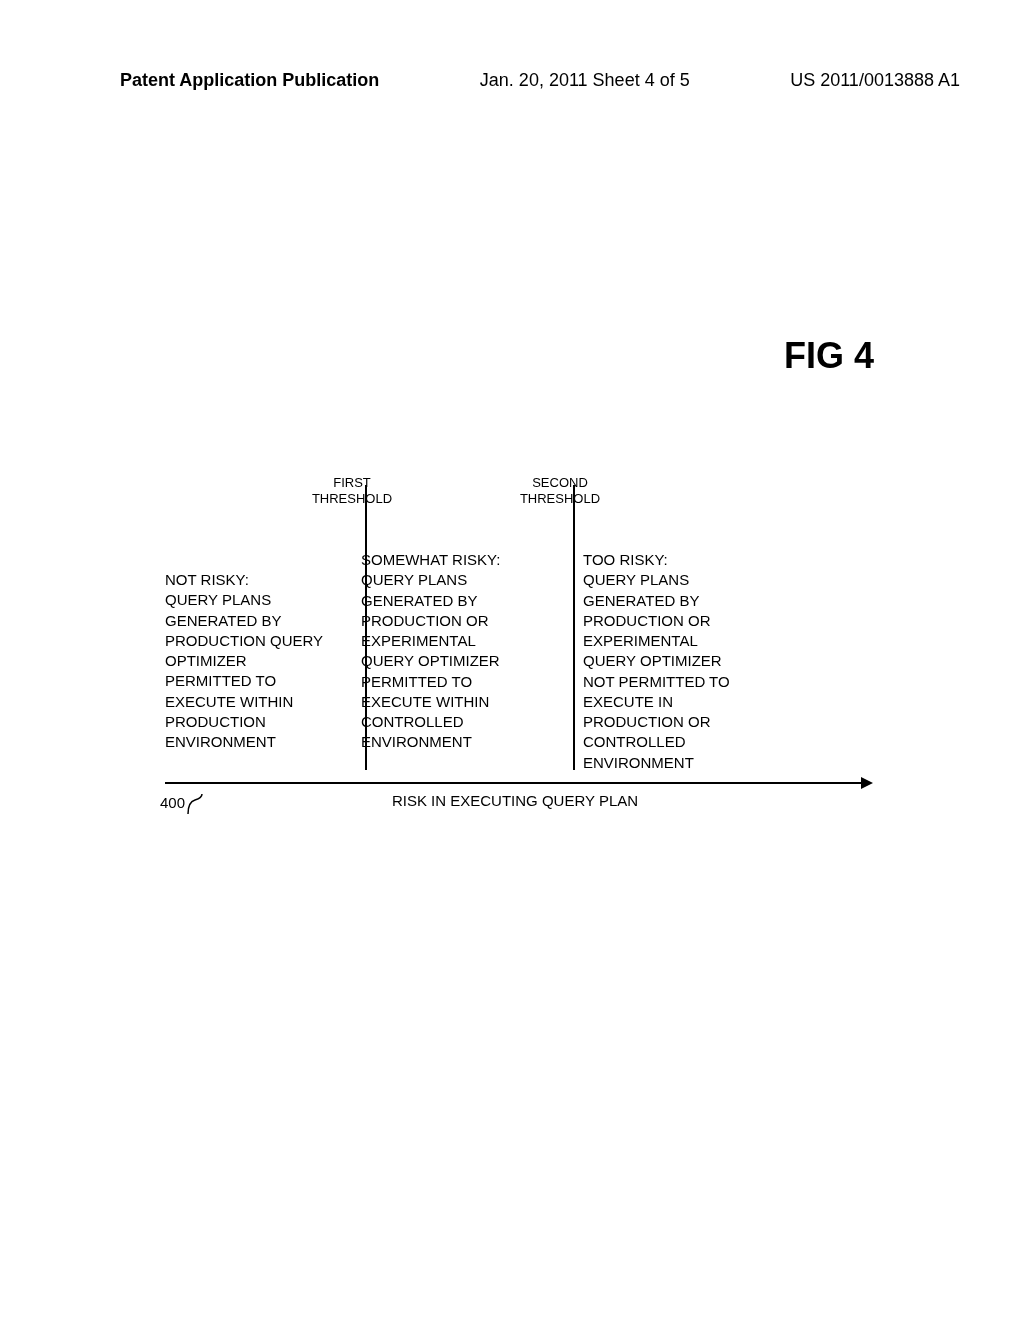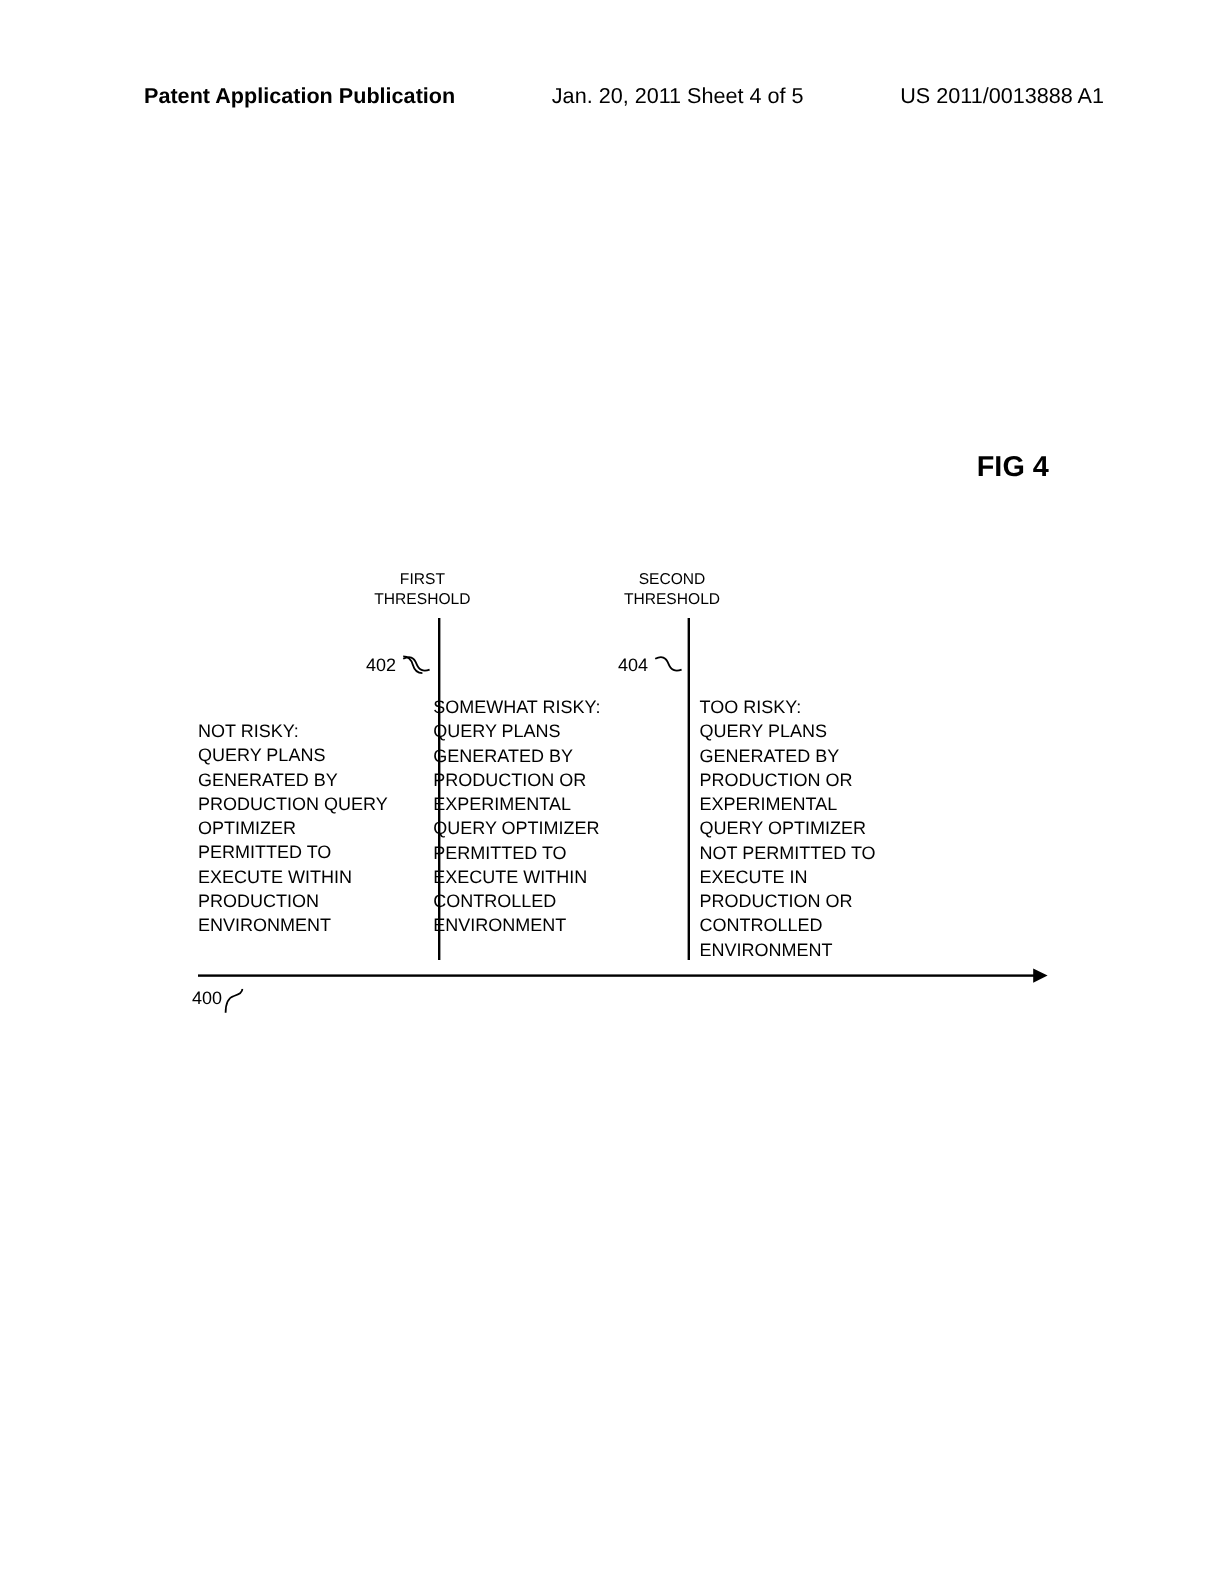--- a/index.html
+++ b/index.html
@@ -10,39 +10,38 @@
     body {
       width: 1024px;
       height: 1320px;
       background: white;
       font-family: Arial, Helvetica, sans-serif;
       position: relative;
     }
     .header {
       display: flex;
       justify-content: space-between;
-      padding: 70px 104px 0 120px;
+      padding: 70px 64px 0 120px;
       font-size: 18px;
     }
     .header-left {
       font-weight: bold;
     }
     .header-center {
       font-weight: normal;
     }
     .header-right {
       font-weight: normal;
     }
     .figure-title {
       position: absolute;
       top: 335px;
       right: 150px;
-      font-size: 24px;
+      font-size: 36px;
       font-weight: bold;
-      margin-top: 41px;
     }
     .diagram-container {
       position: absolute;
       top: 475px;
       left: 165px;
       width: 720px;
     }
     .threshold-labels {
       position: relative;
       height: 70px;
@@ -165,54 +164,36 @@
 
 <div class="figure-title">FIG 4</div>
 
 <div class="diagram-container">
 
   <div class="threshold-labels">
     <div class="threshold-label threshold-1">FIRST<br>THRESHOLD</div>
     <div class="threshold-label threshold-2">SECOND<br>THRESHOLD</div>
   </div>
 
-  <div class="threshold-refs">
-    <div class="ref-group ref-1">
-      <span class="ref-num">402</span>
-      <span class="curly">
-        <svg viewBox="0 0 26 18">
-            <path d="M2 2 Q 8 2 10 9 Q 12 16 18 16 M18 16 Q 12 16 10 9 Q 8 2 2 2" fill="none" stroke="black" stroke-width="1.5"></path>
-            <path d="M2 4 Q 10 0 13 8 Q 16 16 24 13" fill="none" stroke="black" stroke-width="1.5"></path>
-          </svg>
-      </span>
-    </div>
-    <div class="ref-group ref-2">
-      <span class="ref-num">404</span>
-      <span class="curly">
-        <svg viewBox="0 0 26 18">
-            <path d="M2 4 Q 10 0 13 8 Q 16 16 24 13" fill="none" stroke="black" stroke-width="1.5"></path>
-          </svg>
-      </span>
-    </div>
-  </div>
 
   <div class="columns">
     <div class="divider divider-1"></div>
     <div class="divider divider-2"></div>
     <div class="col col-1">NOT RISKY:<br>QUERY PLANS<br>GENERATED BY<br>PRODUCTION QUERY<br>OPTIMIZER<br>PERMITTED TO<br>EXECUTE WITHIN<br>PRODUCTION<br>ENVIRONMENT</div>
     <div class="col col-2">SOMEWHAT RISKY:<br>QUERY PLANS<br>GENERATED BY<br>PRODUCTION OR<br>EXPERIMENTAL<br>QUERY OPTIMIZER<br>PERMITTED TO<br>EXECUTE WITHIN<br>CONTROLLED<br>ENVIRONMENT</div>
     <div class="col col-3">TOO RISKY:<br>QUERY PLANS<br>GENERATED BY<br>PRODUCTION OR<br>EXPERIMENTAL<br>QUERY OPTIMIZER<br>NOT PERMITTED TO<br>EXECUTE IN<br>PRODUCTION OR<br>CONTROLLED<br>ENVIRONMENT</div>
   </div>
 
   <div class="axis">
     <div class="axis-line"></div>
     <div class="arrowhead"></div>
     <div class="ref-400">
       <span class="ref-400-num">400</span>
       <span class="hook-400">
         <svg viewBox="0 0 20 22">
             <path d="M3 20 Q 3 8 10 6 Q 17 4 17 0" fill="none" stroke="black" stroke-width="1.5"></path>
           </svg>
       </span>
     </div>
+    <div class="axis-label">RISK IN EXECUTING QUERY PLAN</div>
   </div>
 
 </div>
 
 </body></html>

